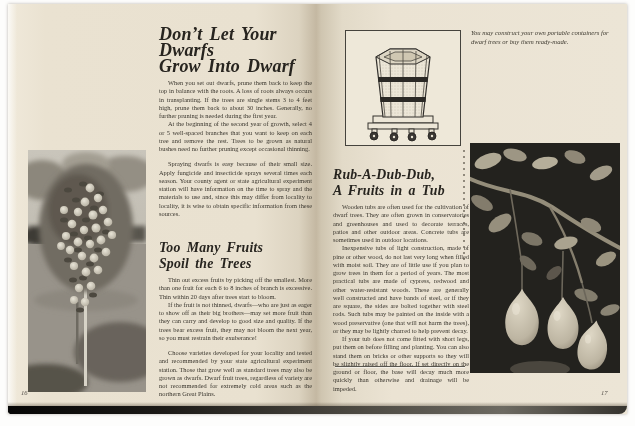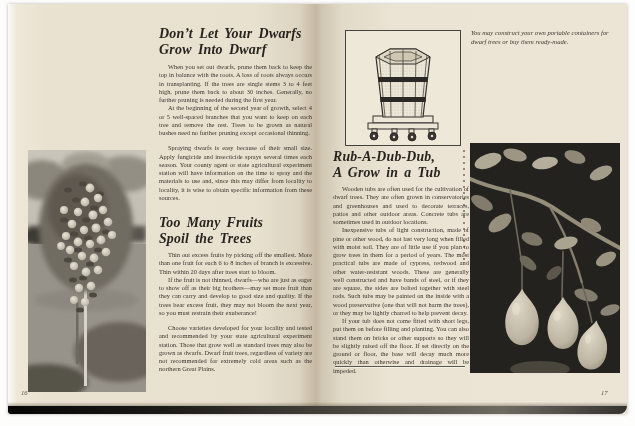--- a/index.html
+++ b/index.html
@@ -12,40 +12,40 @@
         background:linear-gradient(90deg,#060606 0%,#1c1a17 25%,#4a4740 55%,#6d6a62 80%,#35332e 100%);
         border-radius:0 0 10px 3px;}
   .book-shadow-fade{position:absolute;left:0;bottom:8px;width:100%;height:4px;
         background:linear-gradient(180deg,rgba(60,50,35,0),rgba(60,50,35,.35));}
   .page-edge-left{position:absolute;left:0;top:0;width:9px;height:100%;
         background:linear-gradient(90deg,rgba(255,255,255,.75),rgba(255,255,255,0));}
 
   
   .col-left{position:absolute;left:159px;top:26px;width:153px;color:#34302a;}
   .headline{font-style:italic;font-weight:bold;color:#27241f;
-        font-size:14px;line-height:16px;word-spacing:2.5px;letter-spacing:.2px;margin:0;}
+        font-size:18px;line-height:16px;word-spacing:2.5px;letter-spacing:.2px;margin:0;}
   .headline.small{font-size:13.8px;line-height:15.5px;}
   .bodytext p{margin:0;font-size:6.4px;line-height:8.25px;text-align:justify;
         text-indent:9px;color:#3a362e;}
   .bodytext{margin-top:5px;}
   p.gap-before{margin-top:7px;}
-  .article2{margin-top:13px;}
+  .article2{margin-top:22px;}
 
   
   .photo-tree{position:absolute;left:28px;top:150px;width:118px;height:242px;}
   .photo-pears{position:absolute;left:470px;top:143px;width:150px;height:230px;}
   .tub-frame{position:absolute;left:345px;top:30px;width:114px;height:114px;
         border:1px solid #45433d;background:#eee8d9;}
   .credit-marks{position:absolute;left:463px;top:150px;width:2px;height:112px;
         background:repeating-linear-gradient(180deg,rgba(70,64,52,.55) 0 2px,rgba(70,64,52,0) 2px 6px);}
 
   
   .caption{position:absolute;left:471px;top:28px;width:150px;font-style:italic;
         font-size:6.6px;line-height:9px;color:#3d392f;}
-  .col-right{position:absolute;left:333px;top:149px;width:136px;}
+  .col-right{position:absolute;left:333px;top:167px;width:136px;}
   .rule-right{position:absolute;left:335px;top:366px;width:130px;height:1px;
         background:#5a574f;box-shadow:0 1px 0 rgba(255,255,255,.5);}
 
   .pagenum{position:absolute;font-style:italic;font-size:6.6px;color:#55504a;}
   .pagenum-left{left:21px;top:389px;}
   .pagenum-right{left:601px;top:389px;}
 </style>
 </head>
 <body>
 
@@ -218,21 +218,21 @@
       <polygon points="32,46 82,46 81.6,51 32.4,51" fill="#2b2925"></polygon>
       <polygon points="34,66 80,66 79.6,71 34.4,71" fill="#2b2925"></polygon>
     </svg>
   </div>
 
   <div class="caption">You may construct your own portable containers for dwarf trees or buy them ready-made.</div>
 
   <div class="col-right">
     <h1 class="headline small">
       <span>Rub-A-Dub-Dub,</span><br>
-      <span>A Grow in a Tub</span>
+      <span>A Fruits in a Tub</span>
     </h1>
     <div class="bodytext">
       <p>Wooden tubs are often used for the cultivation of dwarf trees. They are often grown in conservatories and greenhouses and used to decorate terraces, patios and other outdoor areas. Concrete tubs are sometimes used in outdoor locations.</p>
       <p>Inexpensive tubs of light construction, made of pine or other wood, do not last very long when filled with moist soil. They are of little use if you plan to grow trees in them for a period of years. The most practical tubs are made of cypress, redwood and other water-resistant woods. These are generally well constructed and have bands of steel, or if they are square, the sides are bolted together with steel rods. Such tubs may be painted on the inside with a wood preservative (one that will not harm the trees), or they may be lightly charred to help prevent decay.</p>
       <p>If your tub does not come fitted with short legs, put them on before filling and planting. You can also stand them on bricks or other supports so they will be slightly raised off the floor. If set directly on the ground or floor, the base will decay much more quickly than otherwise and drainage will be impeded.</p>
     </div>
   </div>
 
   <div class="rule-right"></div>
   <div class="credit-marks"></div>

